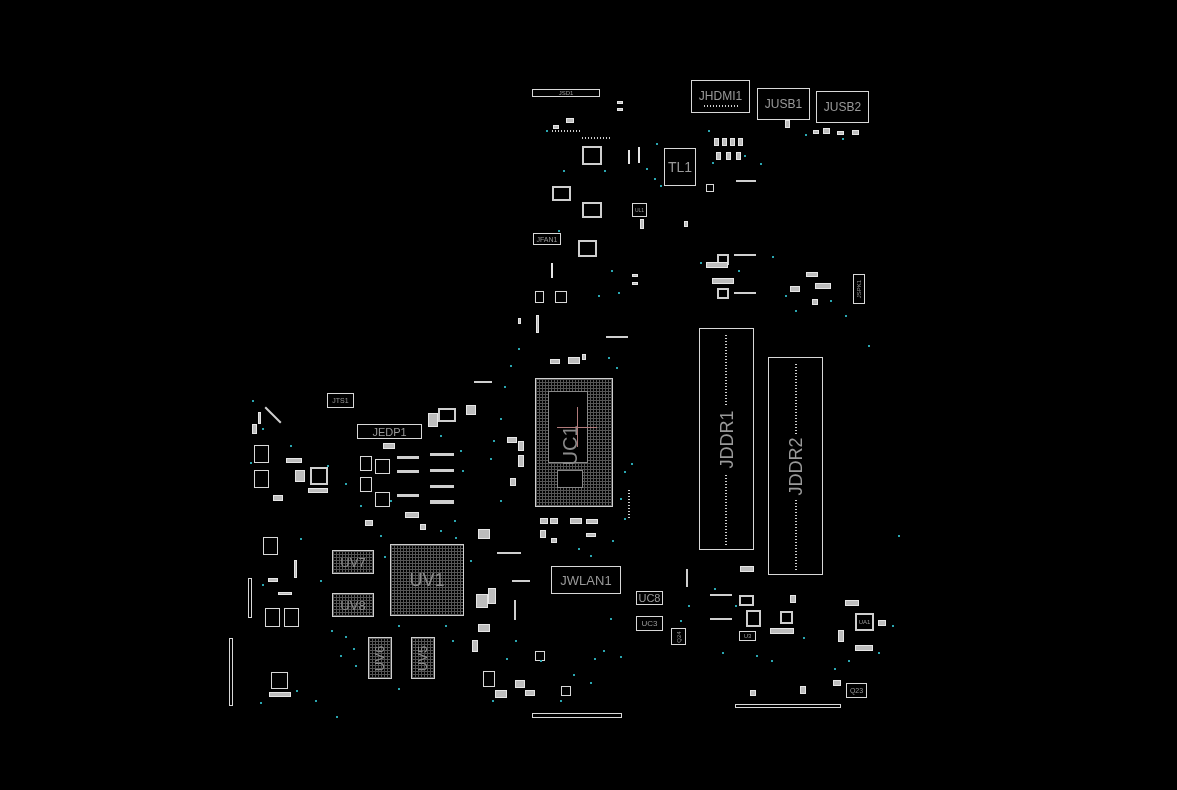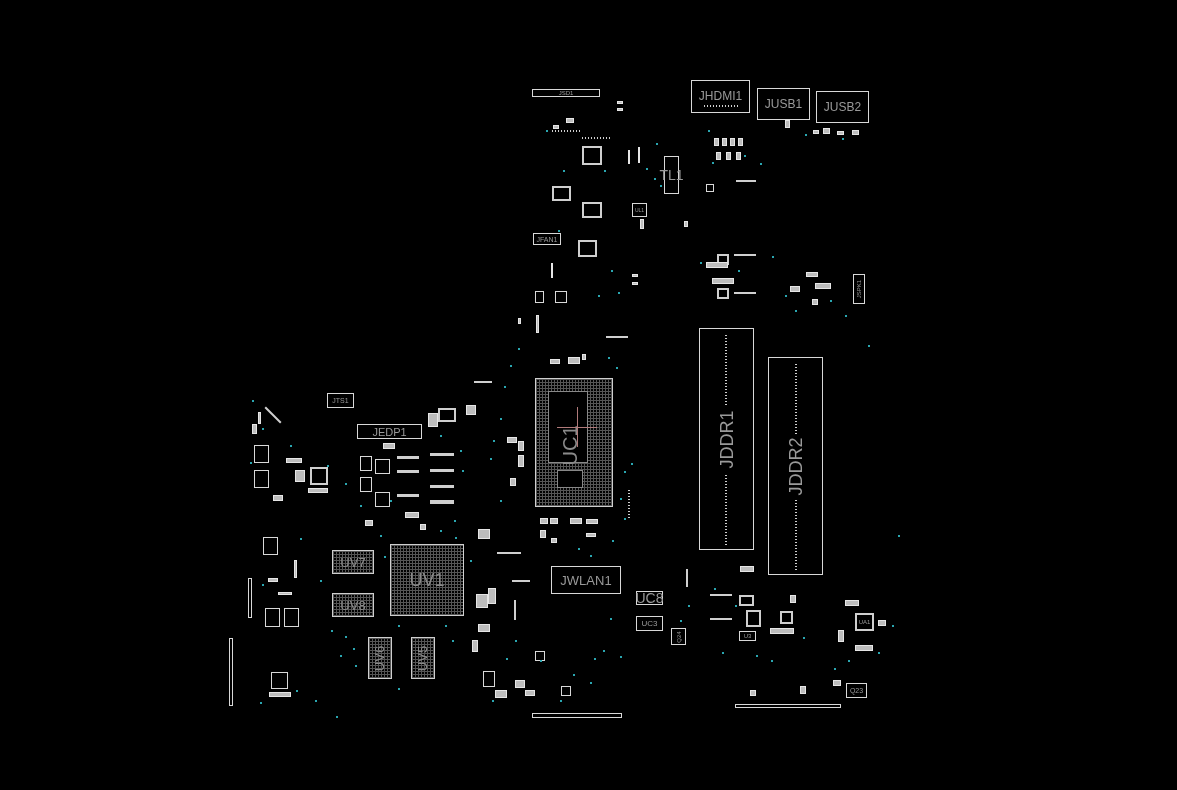--- a/index.html
+++ b/index.html
@@ -31,21 +31,21 @@
     <span class="lbl">JHDMI1</span>
   </div>
   <div class="pin-row" style="left:704px;top:105px;width:34px;"></div>
   <div class="comp" style="left:757px;top:88px;width:53px;height:32px;font-size:12px;">
     <span class="lbl">JUSB1</span>
   </div>
   <div class="comp" style="left:816px;top:91px;width:53px;height:32px;font-size:12px;">
     <span class="lbl">JUSB2</span>
   </div>
 
-  <div class="comp" style="left:664px;top:156px;width:15px;height:38px;font-size:14px;justify-content:center;">
+  <div class="comp" style="left:664px;top:148px;width:32px;height:38px;font-size:14px;justify-content:center;">
     <span class="lbl">TL1</span>
   </div>
 
   <div class="comp thick" style="left:582px;top:146px;width:20px;height:19px;"></div>
   <div class="comp thick" style="left:552px;top:186px;width:19px;height:15px;"></div>
   <div class="comp thick" style="left:582px;top:202px;width:20px;height:16px;"></div>
   <div class="comp" style="left:632px;top:203px;width:15px;height:14px;font-size:5px;">
     <span class="lbl">UL1</span>
   </div>
   <div class="comp thick" style="left:578px;top:240px;width:19px;height:17px;"></div>
@@ -135,21 +135,21 @@
     <span class="lbl">UV6</span>
   </div>
   <div class="chip" style="left:411px;top:637px;width:24px;height:42px;"></div>
   <div class="comp vert" style="left:411px;top:637px;width:24px;height:42px;border:none;font-size:13px;color:#8a8a8a;">
     <span class="lbl">UV5</span>
   </div>
 
   <div class="comp" style="left:551px;top:566px;width:70px;height:28px;font-size:13px;">
     <span class="lbl">JWLAN1</span>
   </div>
-  <div class="comp" style="left:636px;top:591px;width:27px;height:14px;font-size:14px;">
+  <div class="comp" style="left:636px;top:591px;width:27px;height:14px;font-size:11px;">
     <span class="lbl">UC8</span>
   </div>
   <div class="comp" style="left:636px;top:616px;width:27px;height:15px;font-size:8px;">
     <span class="lbl">UC3</span>
   </div>
   <div class="comp vert" style="left:671px;top:628px;width:15px;height:17px;font-size:6px;">
     <span class="lbl">Q24</span>
   </div>
 
   <div class="comp" style="left:739px;top:631px;width:17px;height:10px;font-size:6px;">

